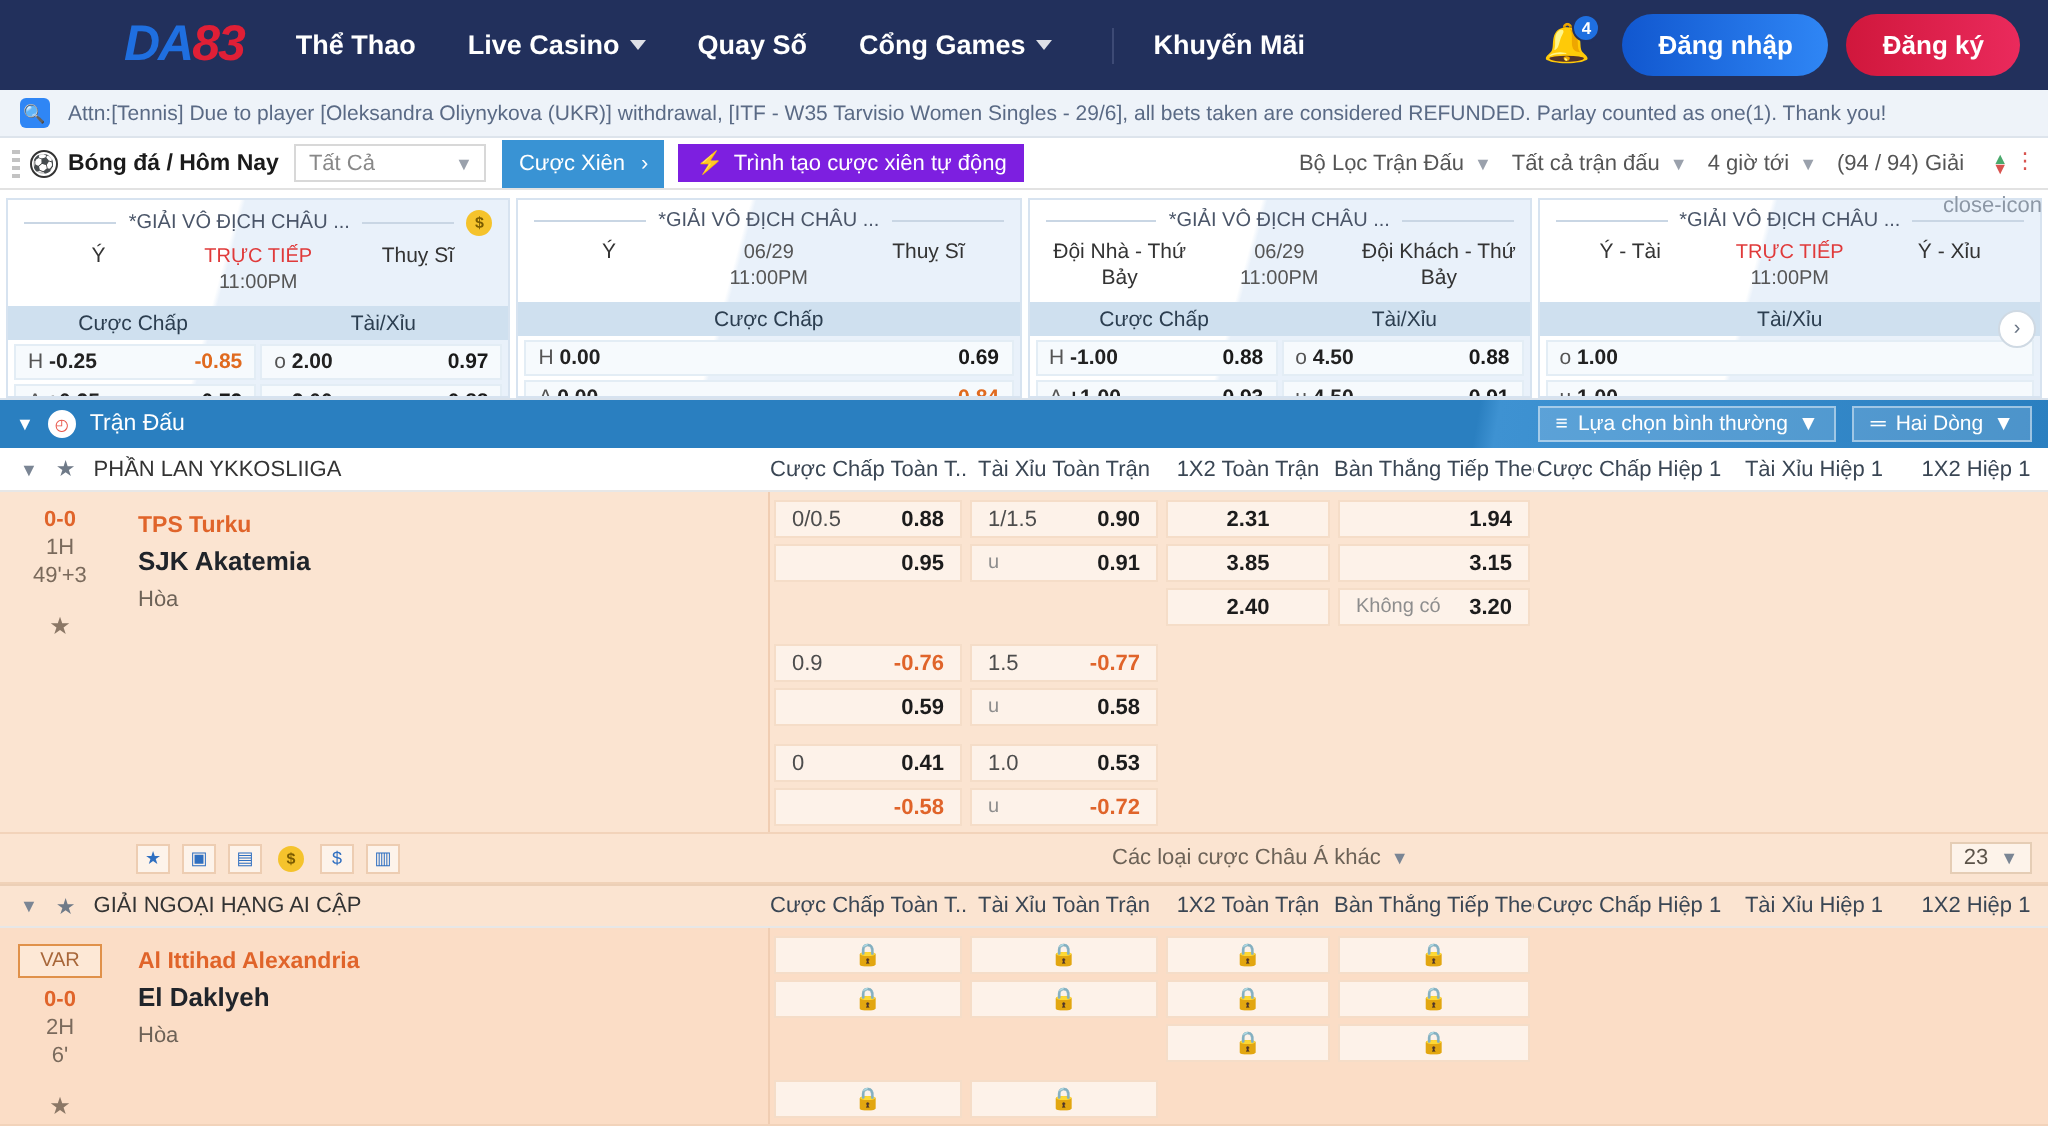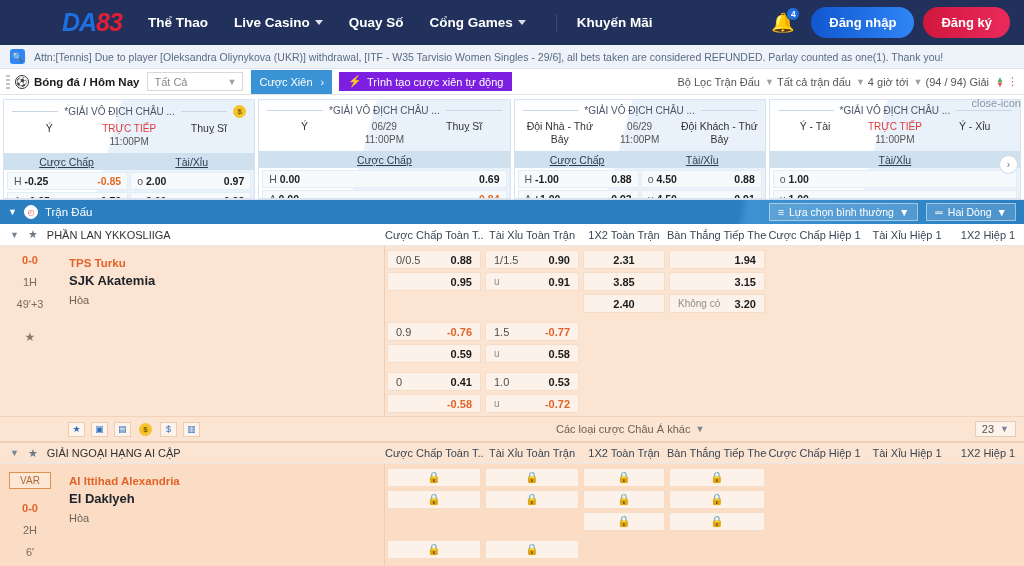--- a/index.html
+++ b/index.html
@@ -77,21 +77,21 @@
   }
   .sel .cv { color: #9aa1ac; font-size: 9px; margin-left: 10px; }
   .pill-blue {
     background: #3993d4; color: #fff; font-size: 11px; height: 19px; padding: 12px 8px;
     display: flex; align-items: center; gap: 8px; margin-left: 8px; cursor: pointer; white-space: nowrap;
   }
   .pill-purple {
     background: #7d1fe0; color: #fff; font-size: 11px; height: 19px; padding: 0 9px;
     display: flex; align-items: center; gap: 5px; margin-left: 7px; cursor: pointer; white-space: nowrap;
   }
-  .rightfilters { display: flex; align-items: center; gap: 3px; margin-left: auto; text-align: right; }
+  .rightfilters { display: flex; align-items: center; gap: 10px; margin-left: auto; text-align: right; }
   .rf { font-size: 11px; color: #555; display: flex; align-items: center; gap: 5px;
         cursor: pointer; white-space: nowrap; }
   .rf .cv { color: #9aa1ac; font-size: 9px; }
   .sortico { display: flex; align-items: center; gap: 3px; margin-left: 4px; cursor: pointer; }
   .arrows { display:flex; flex-direction: column; line-height: 5px; font-size: 8px; }
   .arrows .up { color: #4aa96c; }
   .arrows .dn { color: #d8534f; }
   .vdots { color: #d8534f; font-size: 11px; line-height: 9px; }
 
   
@@ -115,21 +115,21 @@
     font-weight: bold; flex: none;
   }
   .card-teams { display: flex; align-items: flex-start; padding: 2px 6px 5px 6px; font-size: 10.5px; color: #333; }
   .ct { flex: 1; text-align: center; line-height: 13px; }
   .ct.mid { font-size: 10px; color: #555; flex: 0 0 34%; }
   .live { color: #e03a3a; }
   .card-odds-head {
     display: flex; background: #cfe0ef; font-size: 10.5px; color: #2c3e50; height: 17px;
     align-items: center; text-align: center;
   }
-  .card-odds-head div { flex: 1; text-decoration: underline; }
+  .card-odds-head div { flex: 1; }
   .card-odds-row {
     display: flex; gap: 2px; padding: 2px 3px 0 3px;
   }
   .cell {
     flex: 1; background: #f6fafd; border: 1px solid #e3edf5; height: 18px;
     display: flex; align-items: center; justify-content: space-between;
     padding: 0 6px; font-size: 10.5px; cursor: pointer;
   }
   .cell .lbl { color: #555; }
   .cell .lbl b { color: #222; }
@@ -174,21 +174,21 @@
   .c-1x2   { width: 86px; }
   .c-next  { width: 100px; }
   .c-hdp1  { width: 95px; }
   .c-ou1   { width: 90px; }
   .c-1x21  { flex: 1; }
 
   .match { display: flex; background: #fbe4d1; border-bottom: 1px solid #f2d3ba; }
   .match.alt { background: #fbddc6; }
   .m-score {
     width: 60px; flex: none; display: flex; flex-direction: column; align-items: center;
-    padding-top: 8px; gap: 10px; font-size: 11px; color: #6b5a4c;
+    padding-top: 8px; gap: 2px; font-size: 11px; color: #6b5a4c;
   }
   .m-score .sc { color: #e0642a; font-weight: bold; font-size: 11px; }
   .m-score .half { color: #7a6a5c; line-height: 12px; }
   .m-score .st { margin-top: 10px; color: #8b7766; font-size: 12px; }
   .varbox {
     border: 1px solid #e0914a; color: #a8673a; font-size: 10px; padding: 2px 10px;
     background: #fde8d6; margin-bottom: 3px;
   }
   .m-teams { width: 325px; flex: none; padding: 8px 0 0 9px; border-right: 1px solid #f0cdb2; }
   .m-teams .t1 { color: #e0642a; font-weight: bold; font-size: 11.5px; line-height: 18px; }

